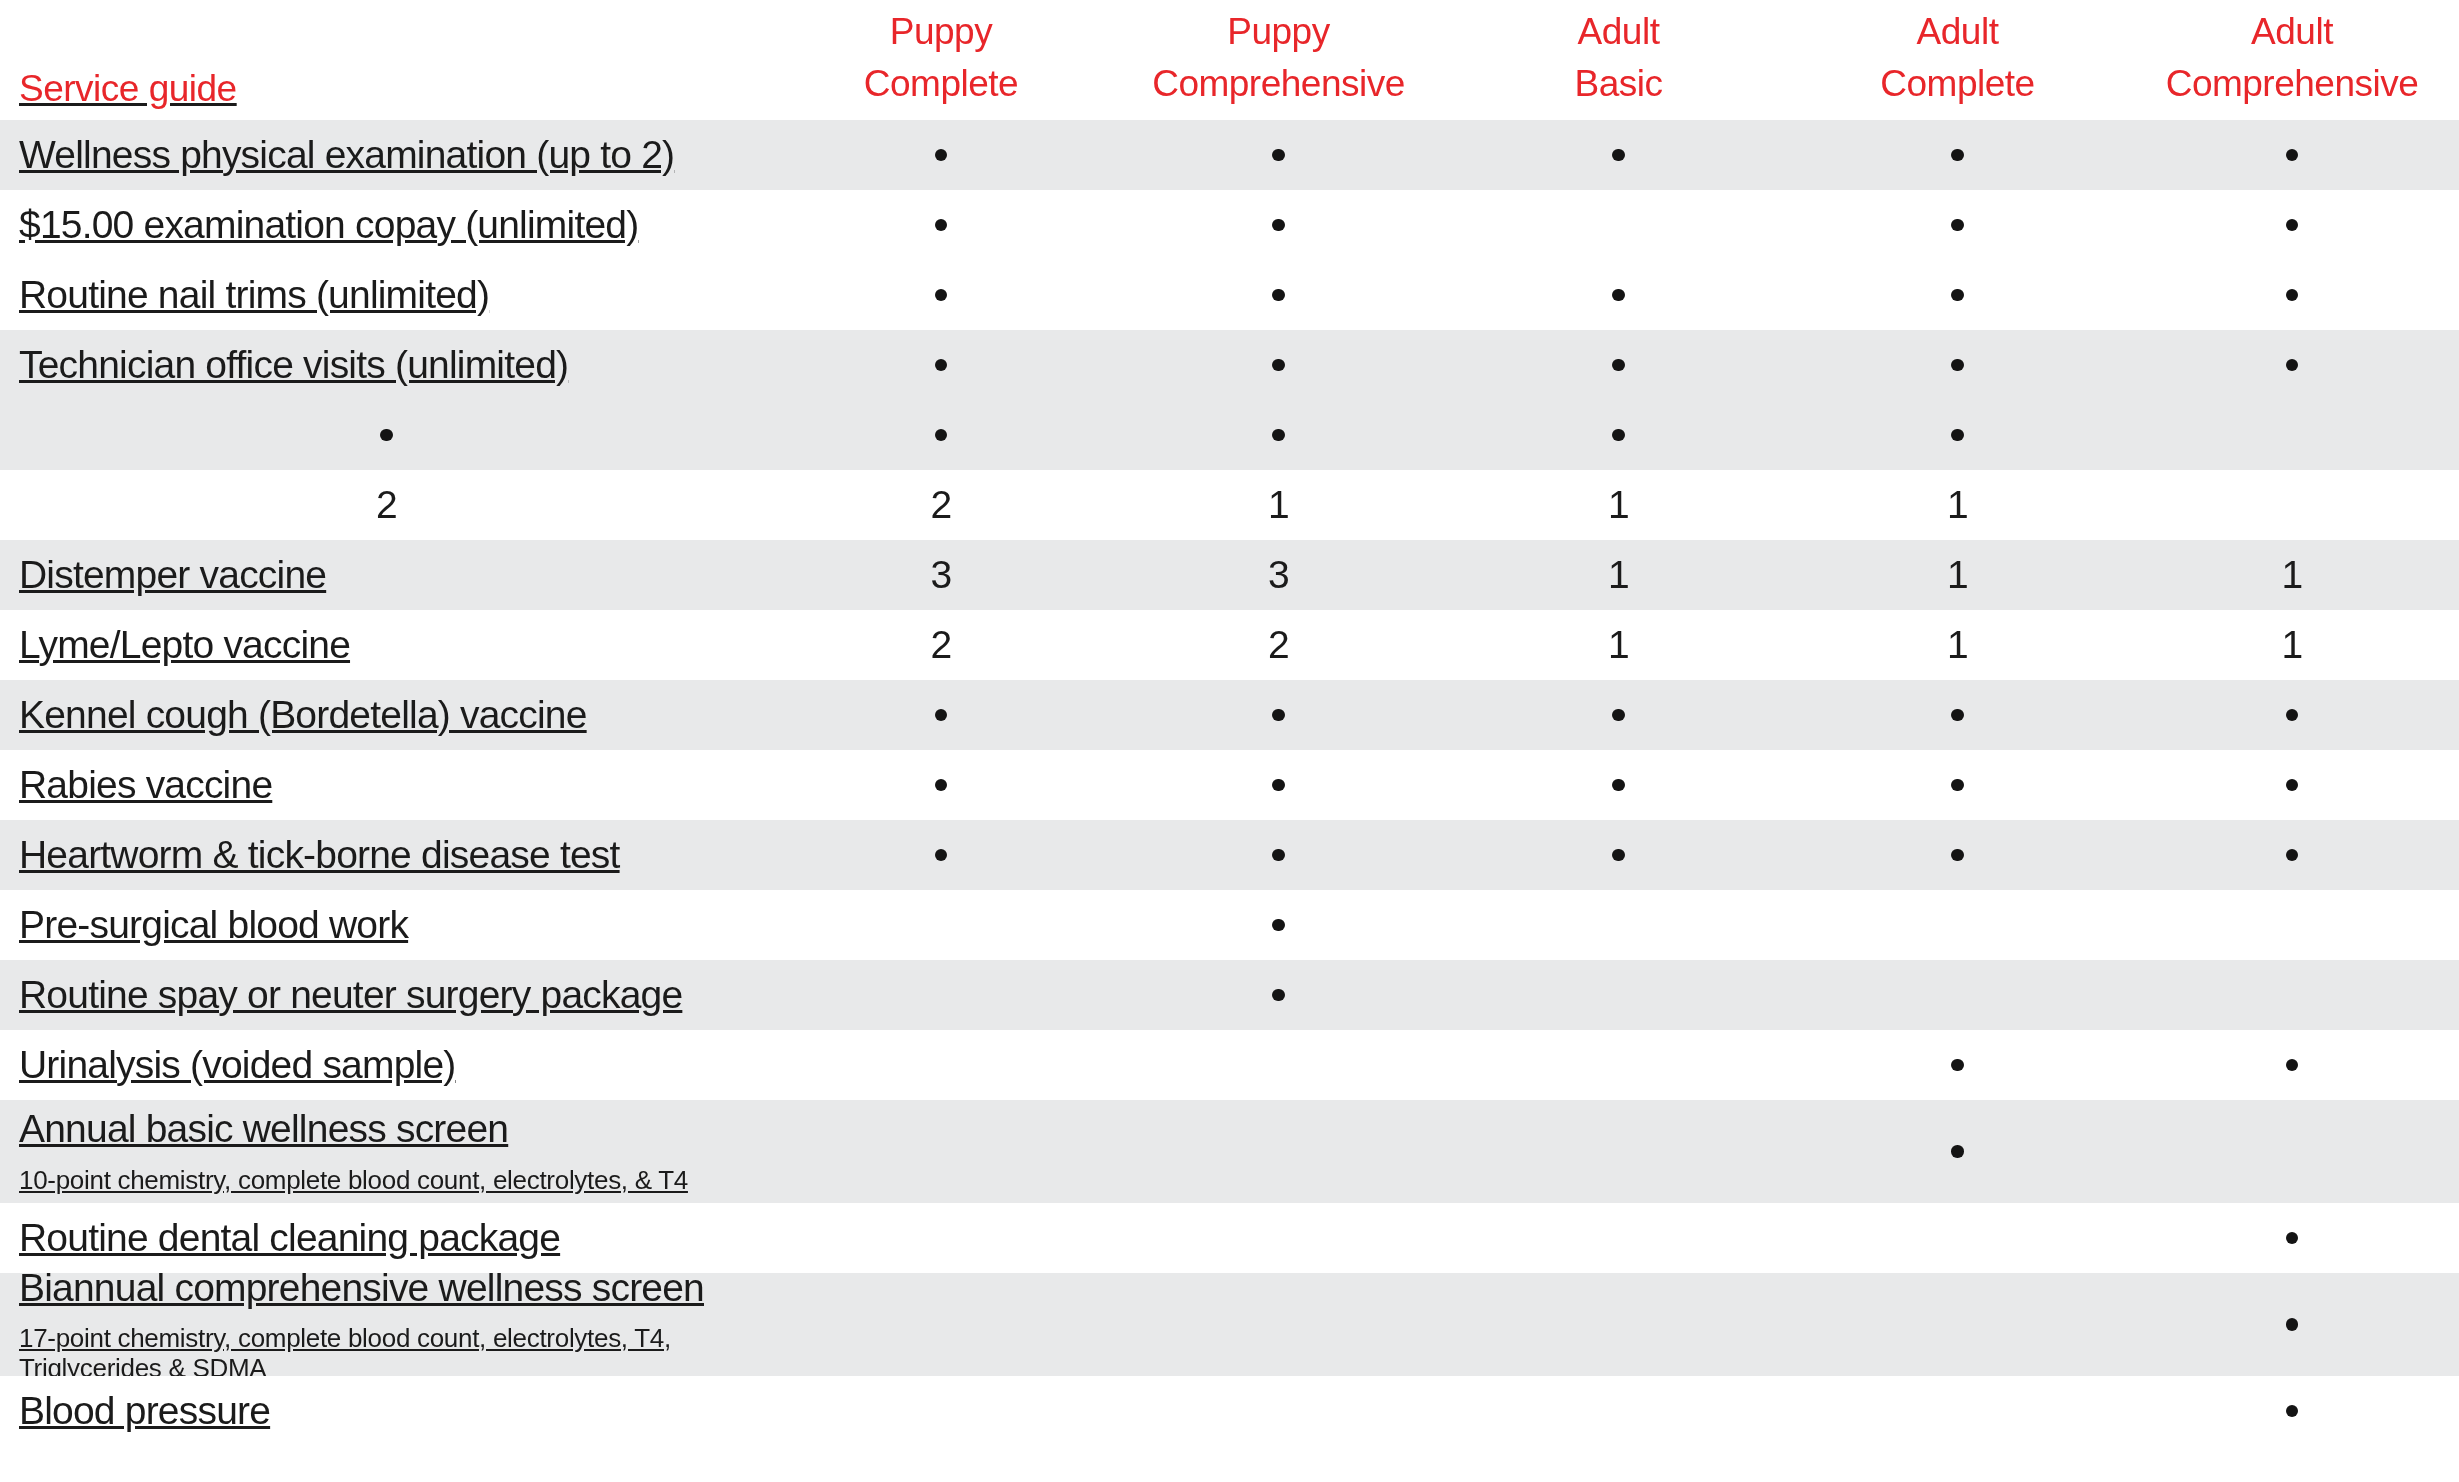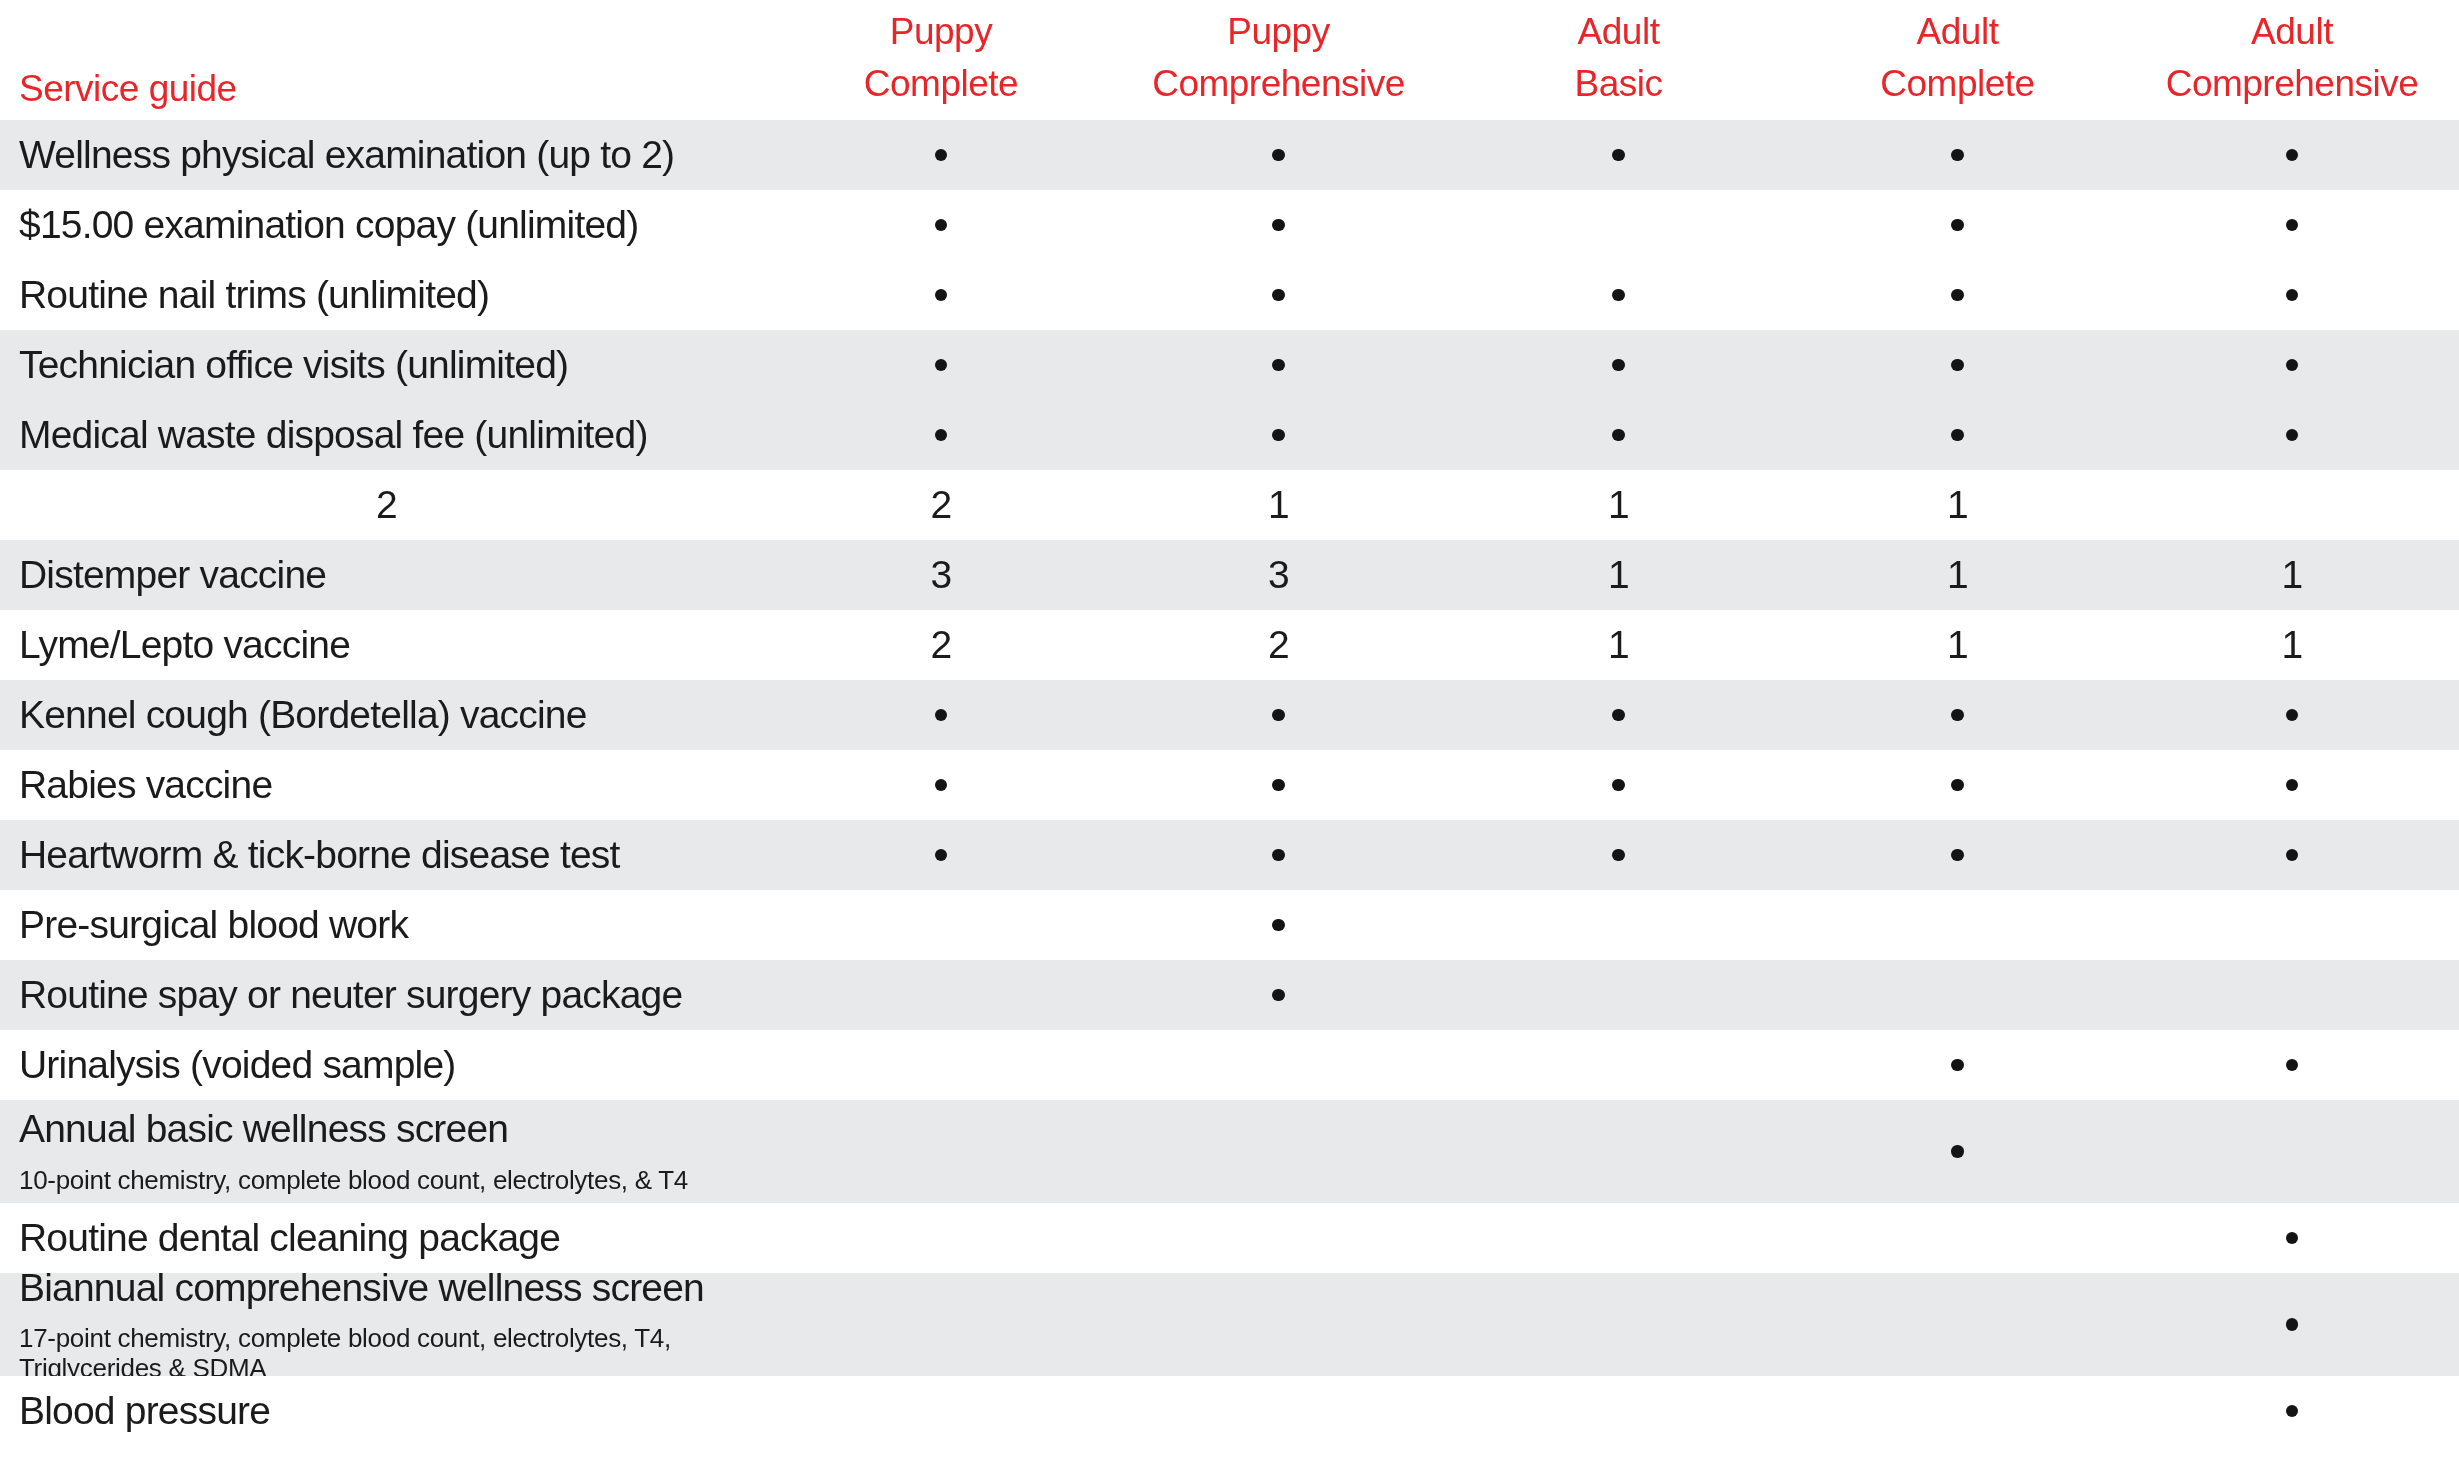--- a/index.html
+++ b/index.html
@@ -35,20 +35,21 @@
   }
   .cell {
     display: flex;
     align-items: center;
     justify-content: center;
     overflow: hidden;
   }
   .label-cell {
     justify-content: flex-start;
     padding-left: 19px;
+    text-decoration: underline;
   }
   
   .header-title-cell {
     align-items: flex-end;
     padding-bottom: 13.4px;
   }
   .header-title-cell span {
     font-size: 37px;
     letter-spacing: -0.5px;
     color: var(--red, #e8262a);
@@ -208,25 +209,20 @@
           <span class="dot"></span>
         </div>
         <div class="cell">
           <span class="dot"></span>
         </div>
         <div class="cell">
           <span class="dot"></span>
         </div>
       </div>
       <div class="grid row gray">
-        <div class="cell label-cell">
-          <div class="label-stack">
-            <span class="main-label">Medical waste disposal fee (unlimited)</span>
-          </div>
-        </div>
         <div class="cell">
           <span class="dot"></span>
         </div>
         <div class="cell">
           <span class="dot"></span>
         </div>
         <div class="cell">
           <span class="dot"></span>
         </div>
         <div class="cell">

